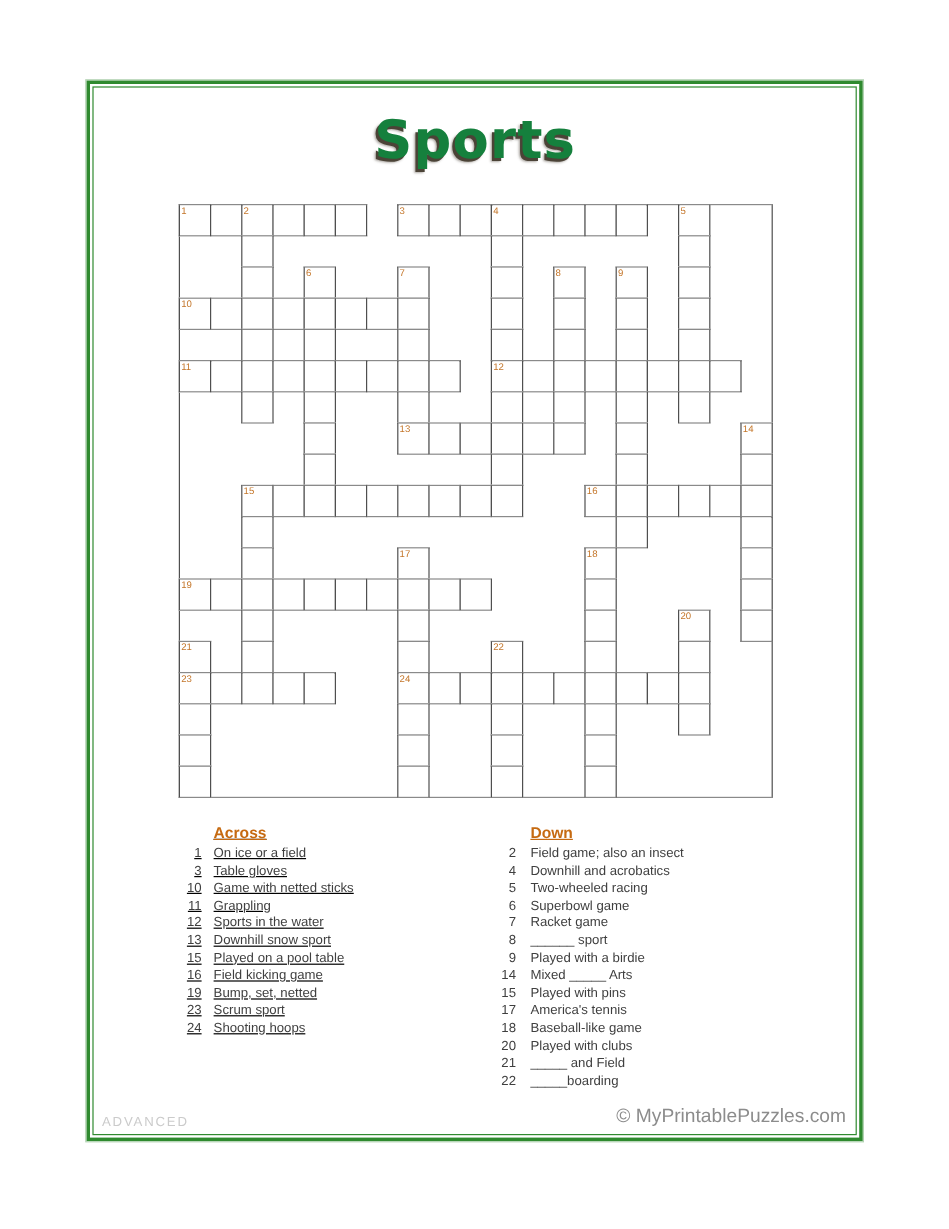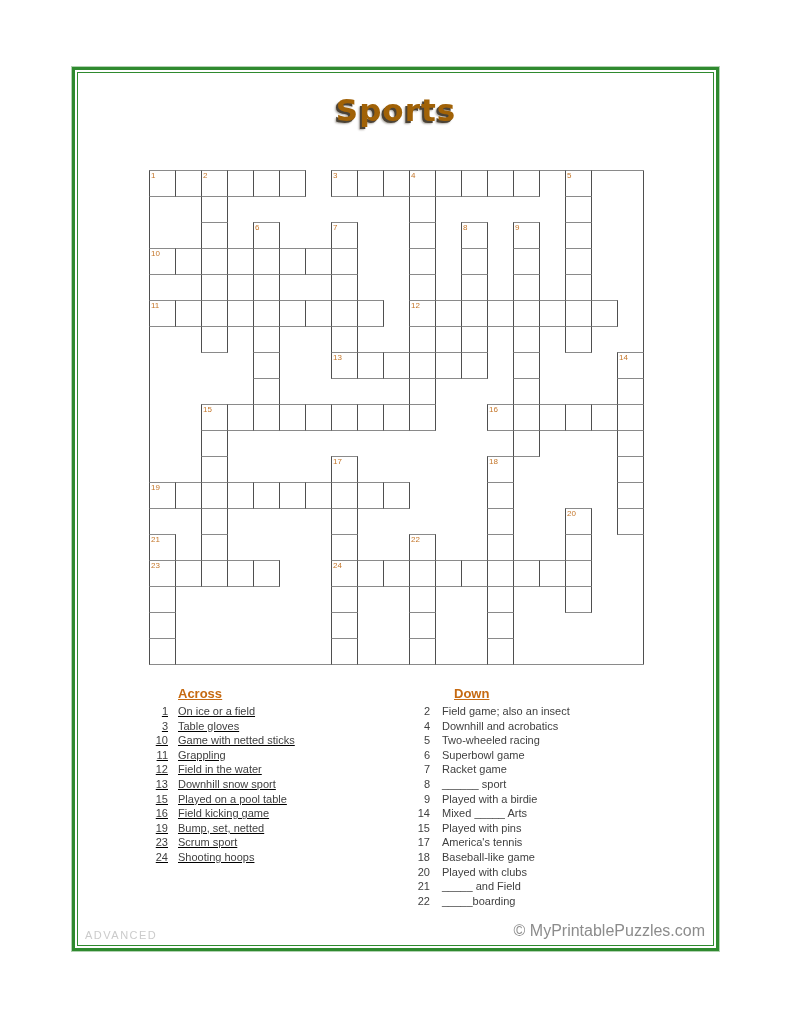--- a/index.html
+++ b/index.html
@@ -6,42 +6,42 @@
     font-family:"Liberation Sans", sans-serif; position:relative; overflow:hidden; }
 
   
   .frame-outer { position:absolute; left:72px; top:67px; width:647px; height:884px;
     box-sizing:border-box; border:3px solid #2f8a2f; outline:1px solid #b2d3b2; }
   .frame-inner { position:absolute; left:2px; top:2px; right:2px; bottom:2px;
     border:1px solid #2f8a2f; }
 
   
   .title { position:absolute; left:149px; top:92px; width:494px; text-align:center;
-    font-family:"DejaVu Sans", sans-serif; font-weight:bold; font-size:31px;
-    color:#a16207; letter-spacing:1px;
+    font-family:"DejaVu Sans", sans-serif; font-weight:bold; font-size:44px;
+    color:#15803d; letter-spacing:1px;
     text-shadow:-2px 2px 0 #4b4337, -3px 3px 2px rgba(75,67,55,0.45); }
 
   
   .grid { position:absolute; left:149px; top:170px; width:495px; height:495px; }
   .cell { position:absolute; width:27px; height:27px; box-sizing:border-box; background:#fff;
     border:1px solid; border-color:#8a8a8a #4f4f4f #8a8a8a #4f4f4f; }
   .cellnum { position:absolute; top:0px; left:1px; font-size:8px; line-height:9px;
     color:#c4762a; letter-spacing:0; }
   .gline { position:absolute; }
   .gline.v { width:1px; height:495px; background:#4f4f4f; top:0; }
   .gline.h { height:1px; background:#8a8a8a; left:0; }
 
   
   .cluecol { position:absolute; top:686px; }
   .cluecol.across { left:140px; width:250px;text-decoration:underline; }
   .cluecol.down   { left:402px; width:280px; }
   .cluehead { font-size:13px; font-weight:bold; color:#c66a11; text-decoration:underline;
     margin:0 0 5px 0; }
   .across .cluehead { margin-left:38px; }
-  .down   .cluehead { margin-left:52px; }
+  .down   .cluehead { margin-left:40px; }
   .clue { display:flex; margin-bottom:3.6px; font-size:11px; line-height:11px; color:#3f3f3f; }
   .cnum { flex:none; width:28px; text-align:right; }
   .across .cnum { margin-right:10px; }
   .down   .cnum { margin-right:12px; }
   .ctext { white-space:nowrap; }
 
   
   .level { position:absolute; left:85px; top:929px; font-size:11px; letter-spacing:1.5px;
     color:#cbcbcb; }
   .copyright { position:absolute; right:86px; top:922px; font-size:16px; color:#8c8c8c; }
@@ -278,21 +278,21 @@
       <div class="clue">
         <span class="cnum">10</span>
         <span class="ctext">Game with netted sticks</span>
       </div>
       <div class="clue">
         <span class="cnum">11</span>
         <span class="ctext">Grappling</span>
       </div>
       <div class="clue">
         <span class="cnum">12</span>
-        <span class="ctext">Field in the water</span>
+        <span class="ctext">Sports in the water</span>
       </div>
       <div class="clue">
         <span class="cnum">13</span>
         <span class="ctext">Downhill snow sport</span>
       </div>
       <div class="clue">
         <span class="cnum">15</span>
         <span class="ctext">Played on a pool table</span>
       </div>
       <div class="clue">

